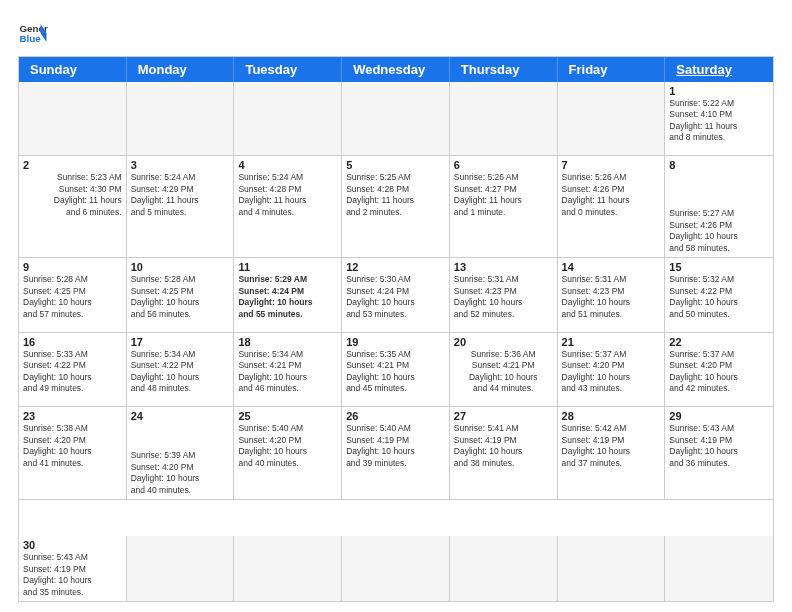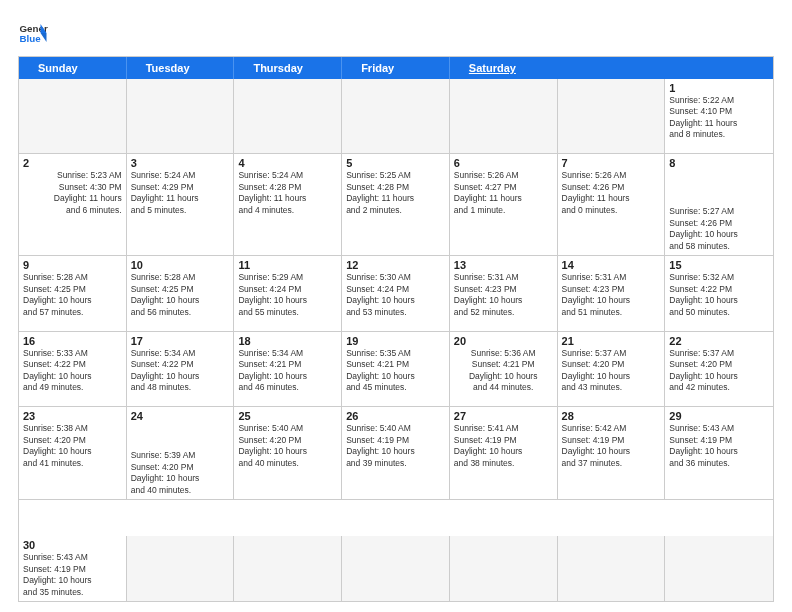--- a/index.html
+++ b/index.html
@@ -51,23 +51,23 @@
       flex-direction: column;
       border: 1px solid #ccc;
     }
     .cal-header {
       display: grid;
       grid-template-columns: repeat(7, 1fr);
       background: #1a73e8;
     }
     .cal-header-cell {
       color: #fff;
-      font-size: 11px;
+      font-size: 13px;
       font-weight: bold;
-      padding: 5px 19px;
+      padding: 5px 11px;
       text-align: left;
       border-right: 1px solid #4a93f0;
     }
     .cal-header-cell:last-child { border-right: none; text-decoration: underline; }
     .cal-body {
       flex: 1;
       display: flex;
       flex-direction: column;
     }
     .cal-row {
@@ -122,21 +122,23 @@
     </div>
     <div class="title-block">
       <div class="month-title"></div>
       <div class="location"></div>
     </div>
   </div>
 
   <div class="calendar">
     <div class="cal-header" id="cal-header-row">
         <div class="cal-header-cell">Sunday</div>
+        <div class="cal-header-cell">Monday</div>
         <div class="cal-header-cell">Tuesday</div>
+        <div class="cal-header-cell">Wednesday</div>
         <div class="cal-header-cell">Thursday</div>
         <div class="cal-header-cell">Friday</div>
         <div class="cal-header-cell">Saturday</div>
       </div>
     <div class="cal-body" id="cal-body">
         <div class="cal-row">
           <div class="cal-cell empty"></div>
           <div class="cal-cell empty"></div>
           <div class="cal-cell empty"></div>
           <div class="cal-cell empty"></div>
@@ -211,21 +213,21 @@
           </div>
           <div class="cal-cell">
             <div class="day-num">10</div>
             <div class="cell-info" style="white-space: pre-line;">Sunrise: 5:28 AM
 Sunset: 4:25 PM
 Daylight: 10 hours
 and 56 minutes.</div>
           </div>
           <div class="cal-cell">
             <div class="day-num">11</div>
-            <div class="cell-info" style="white-space: pre-line;">Sunrise: 5:29 AM
+            <div class="cell-info" style="white-space: pre-line; font-weight: bold;">Sunrise: 5:29 AM
 Sunset: 4:24 PM
 Daylight: 10 hours
 and 55 minutes.</div>
           </div>
           <div class="cal-cell">
             <div class="day-num">12</div>
             <div class="cell-info" style="white-space: pre-line;">Sunrise: 5:30 AM
 Sunset: 4:24 PM
 Daylight: 10 hours
 and 53 minutes.</div>

